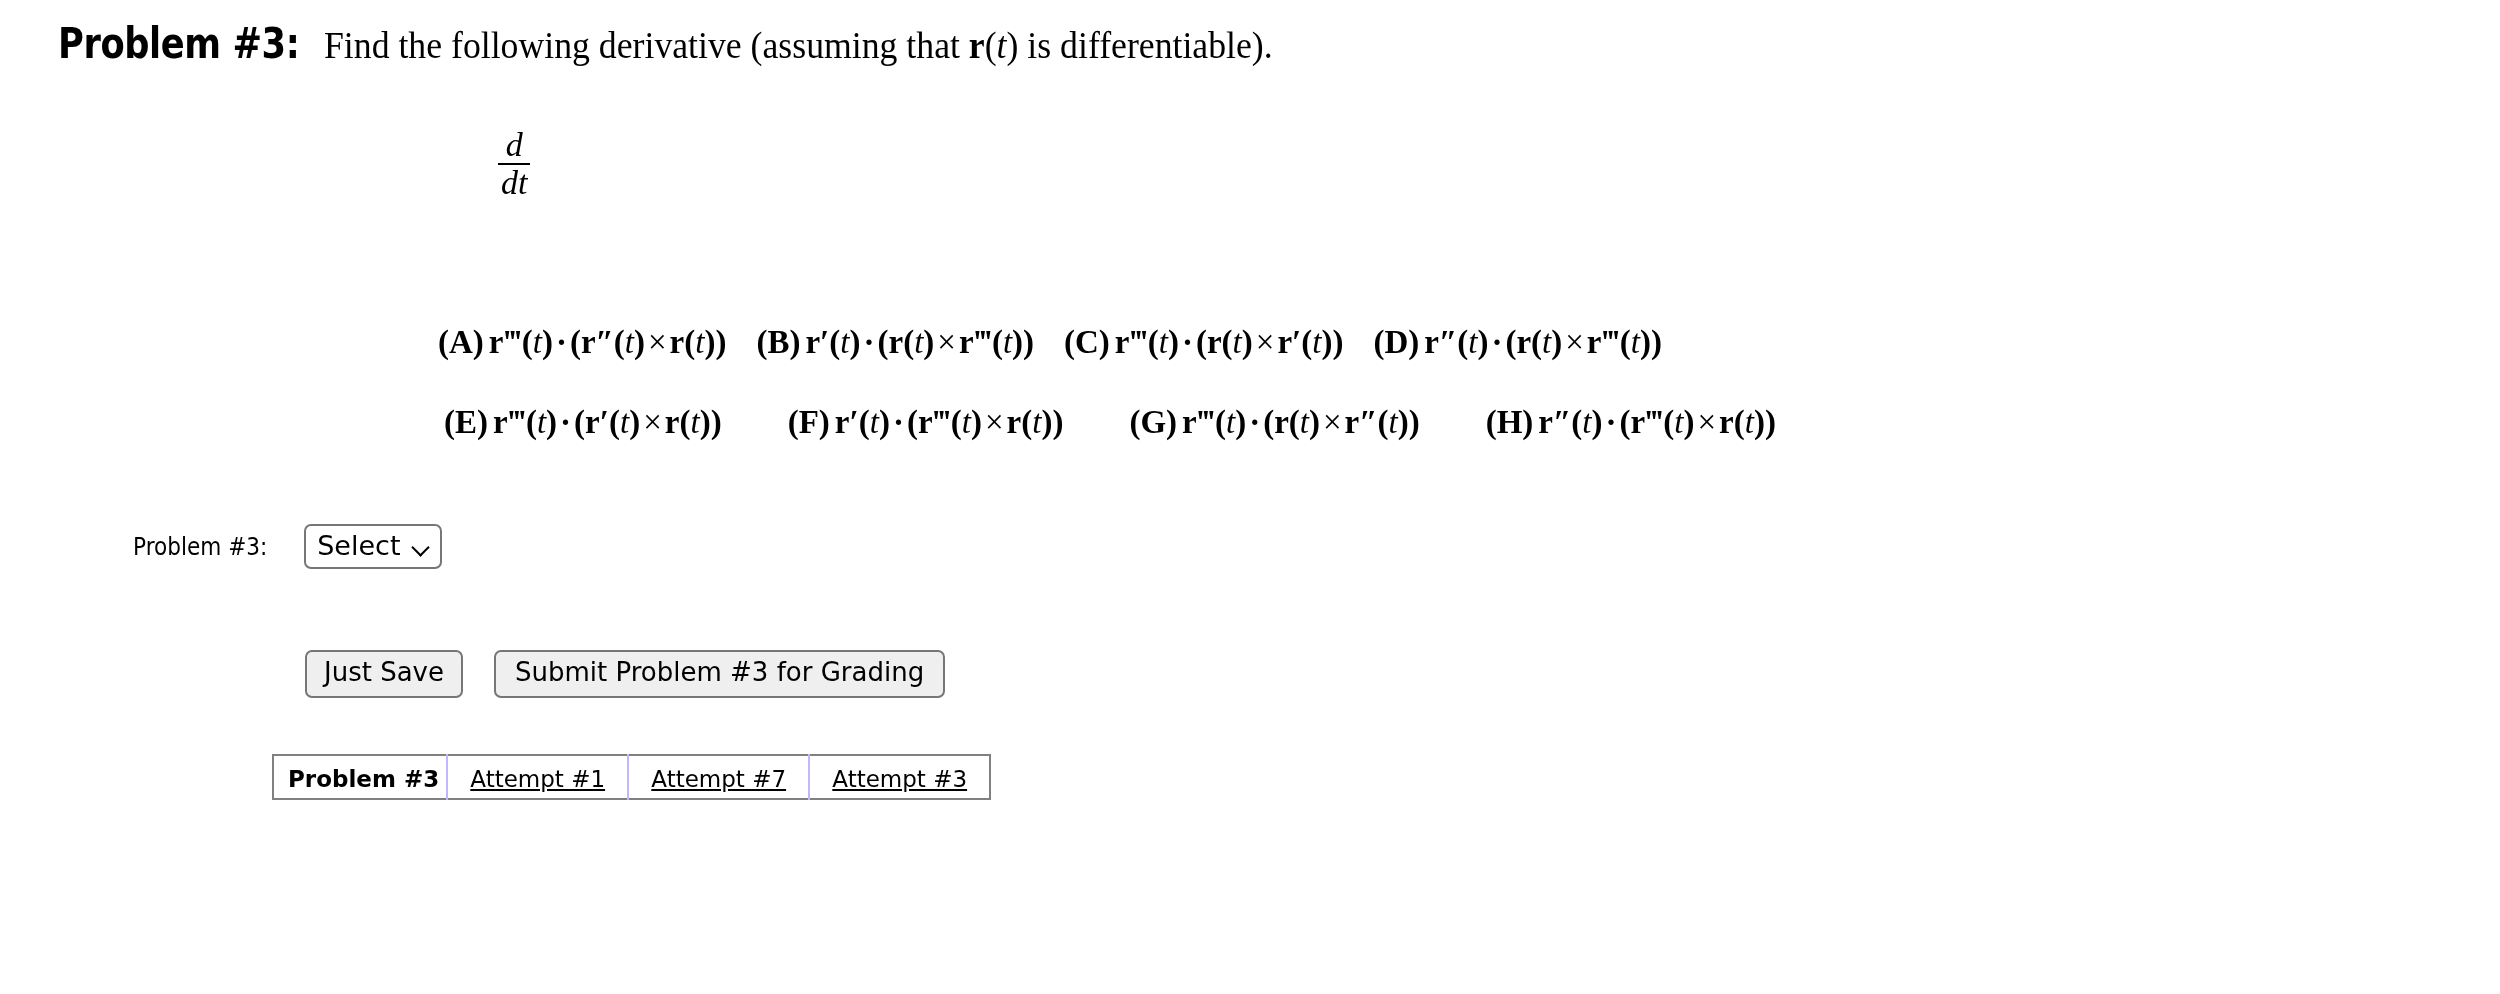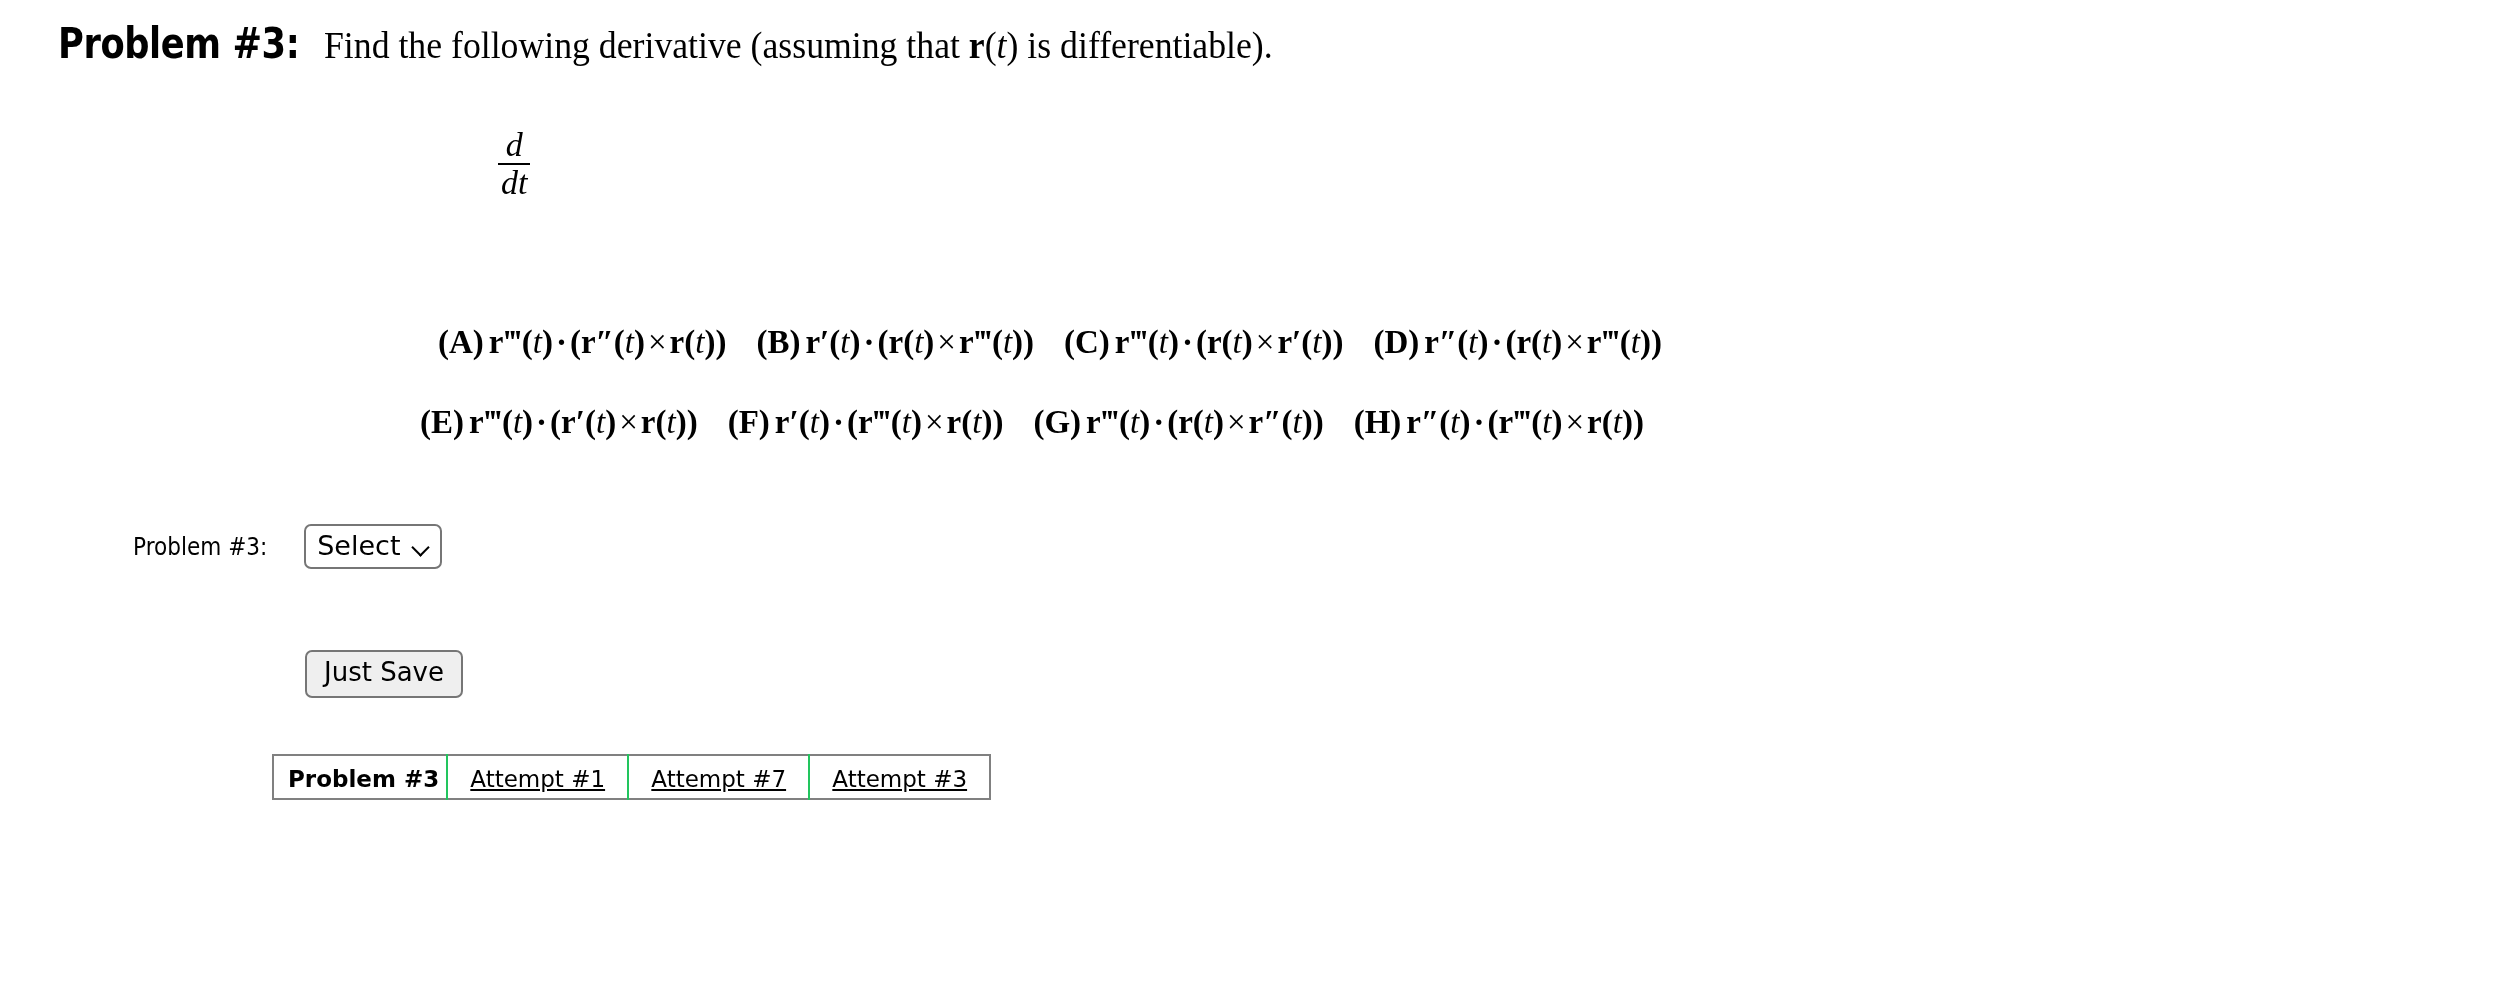--- a/index.html
+++ b/index.html
@@ -87,21 +87,21 @@
 
   
   .options-row {
     position: absolute;
     display: flex;
     white-space: nowrap;
     font-family: "Liberation Serif", serif;
     font-size: 33px;
   }
   .options-row.row-1 { left: 432px; top: 324px; margin-left: 6px; }
-  .options-row.row-2 { left: 420px; top: 404px; }
+  .options-row.row-2 { left: 444px; top: 404px; gap: 36px; }
   .option {
     display: inline-block;
     margin-right: 30px;
   }
   .option .opt-letter {
     font-weight: bold;
     font-family: "Liberation Serif", serif;
     margin-right: 5px;
   }
   .option .opt-expr {
@@ -194,21 +194,21 @@
   
   .results-table {
     position: absolute;
     left: 272px;
     top: 754px;
     border-collapse: collapse;
     border: 2px solid #808080;
     background: #ffffff;
   }
   .results-table td {
-    border-left: 2px solid #22c55e;
+    border-left: 2px solid #c4b5fd;
     padding: 0;
     vertical-align: top;
     font-family: "DejaVu Sans", sans-serif;
     font-size: 23px;
     color: #000;
   }
   .results-table td.first-col {
     border-left: none;
     text-align: right;
     padding: 6px 7px 6px 14px;
@@ -285,20 +285,21 @@
 <div class="select-row">
   <span class="select-label">Problem #3:</span>
   <div class="select-box">
     <span>Select</span>
     <span class="chevron"></span>
   </div>
 </div>
 
 <div class="button-row">
   <button class="btn save-btn">Just Save</button>
+  <button class="btn submit-btn">Submit Problem #3 for Grading</button>
 </div>
 
 <table class="results-table">
   <tbody>
     <tr>
       <td class="first-col hdr">Problem #3</td>
       <td class="attempt-col">
         <span class="attempt-link">Attempt #1</span>
       </td>
       <td class="attempt-col">

